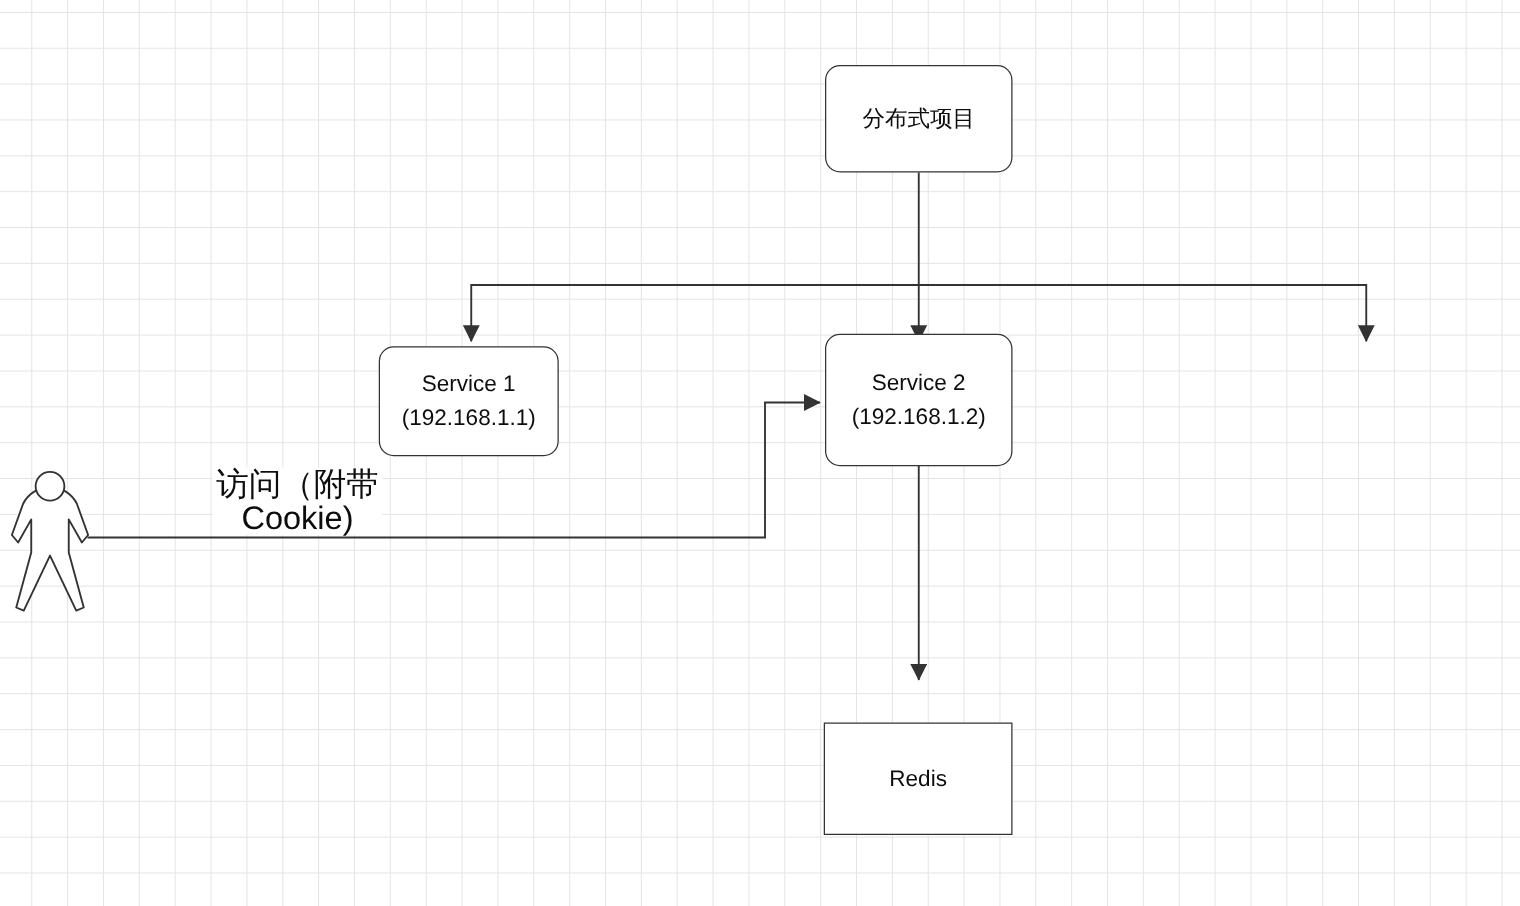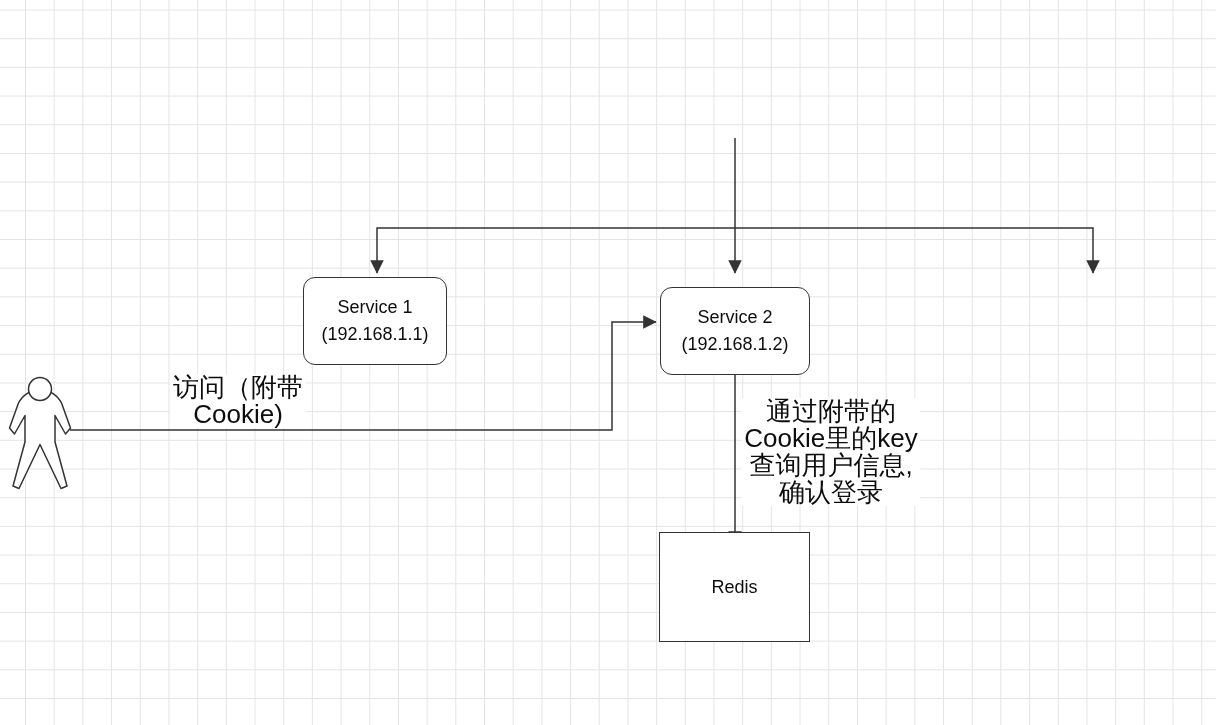--- a/index.html
+++ b/index.html
@@ -66,37 +66,36 @@
 
     <g>
       <path class="shape" d="M18.5 403 A24 24 0 0 1 61.5 403
                L70.5 428 L65.5 434 L55 415.5 L55 442
                L67 486 L61 488.5 L40 444.5 L19 488.5 L13 486
                L25 442 L25 415.5 L14.5 434 L9.5 428 Z"></path>
       <circle class="shape" cx="40" cy="389" r="11.5"></circle>
     </g>
   </svg>
 
+  <div class="node rounded" style="left:660px;top:52px;width:150px;height:86px">
+    <span class="node-label">分布式项目</span>
+  </div>
 
   <div class="node rounded" style="left:303px;top:277px;width:144px;height:88px">
     <span class="node-label">Service 1
 (192.168.1.1)</span>
   </div>
 
-  <div class="node rounded" style="left:660px;top:287px;width:150px;height:88px">
+  <div class="node rounded" style="left:660px;top:267px;width:150px;height:106px">
     <span class="node-label">Service 2
 (192.168.1.2)</span>
   </div>
 
 
-  <div class="node" style="left:659px;top:532px;width:151px;height:110px">
+  <div class="node" style="left:659px;top:578px;width:151px;height:90px">
     <span class="node-label">Redis</span>
   </div>
 
   <div class="edge-label" style="left:238px;top:374px">访问（附带
 Cookie)</div>
 
-  <div class="edge-label" style="left:831px;top:398px">通过附带的
-Cookie里的key
-查询用户信息,
-确认登录</div>
 
 </div>
 
 </body></html>

